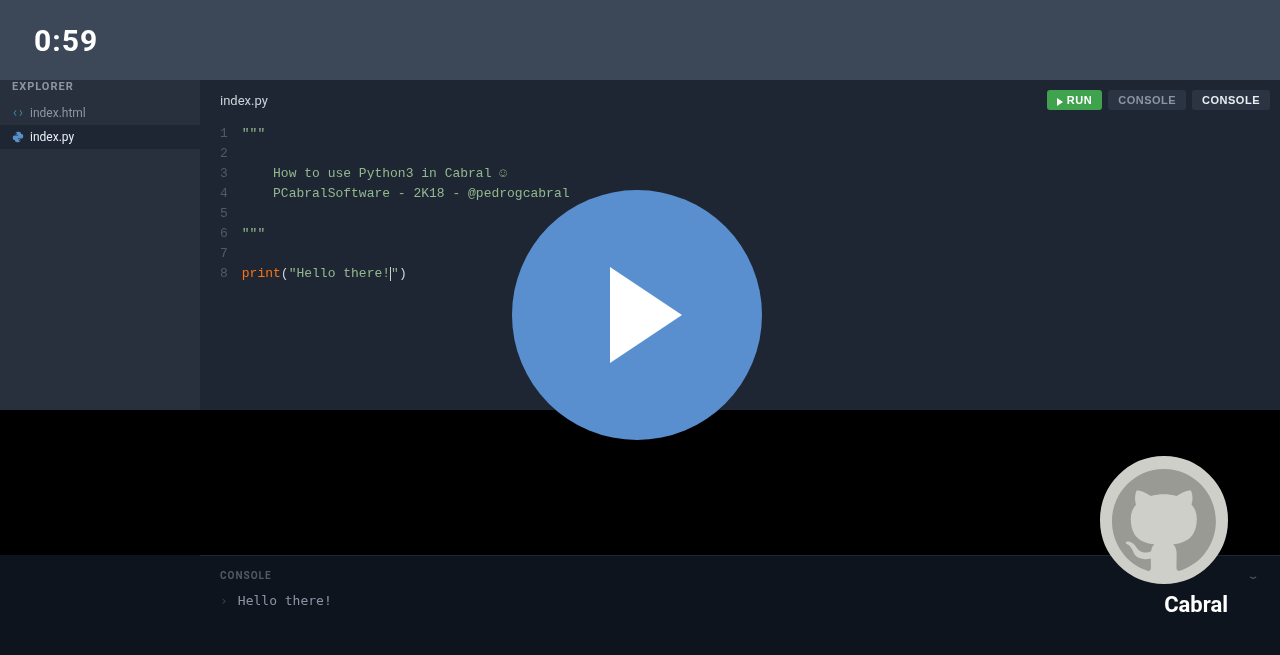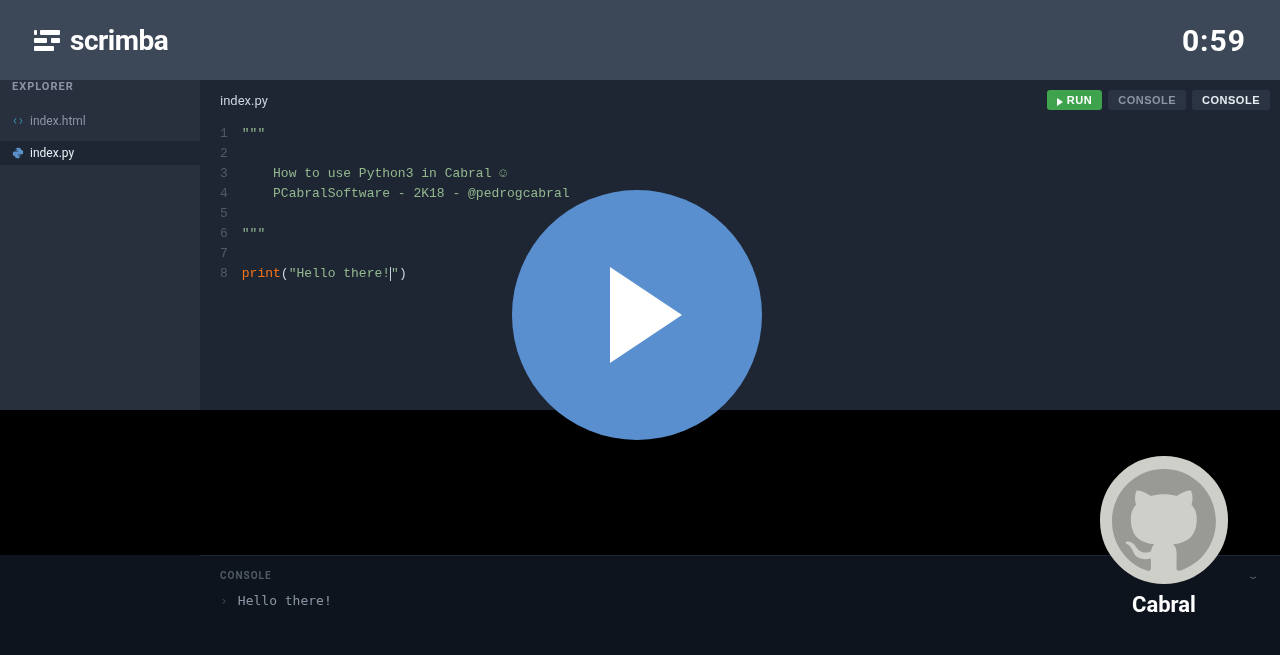--- a/index.html
+++ b/index.html
@@ -77,21 +77,20 @@
     font-size: 11px;
   }
   .file-item {
     display: flex;
     align-items: center;
     gap: 6px;
     padding: 5px 12px;
     font-size: 12px;
     color: #8b95a5;
     cursor: pointer;
-    margin-top: 8px;
   }
   .file-item.active {
     background: #1e2633;
     color: #e6edf3;
   }
   .file-icon {
     width: 12px;
     height: 12px;
     display: inline-flex;
     align-items: center;
@@ -254,21 +253,21 @@
   }
 
   
   .avatar-wrap {
     position: fixed;
     right: 52px;
     bottom: 38px;
     z-index: 60;
     display: flex;
     flex-direction: column;
-    align-items: center;
+    align-items: flex-end;
     gap: 8px;
   }
   .avatar {
     width: 128px;
     height: 128px;
     border-radius: 50%;
     border: 4px solid #cfcfc9;
     background: #cfcfc9;
     display: flex;
     align-items: center;
@@ -278,30 +277,20 @@
   .avatar-name {
     color: #fff;
     font-size: 22px;
     font-weight: 700;
   }
 </style>
 </head>
 <body>
 
 <div class="header">
-  <div class="brand">
-    <div class="brand-logo">
-      <span class="b1"></span>
-        <span class="b2"></span>
-        <span class="b3"></span>
-        <span class="b4"></span>
-        <span class="b5"></span>
-    </div>
-    <span>scrimba</span>
-  </div>
   <div class="timer">0:59</div>
 </div>
 
 <div class="main">
 
   <div class="sidebar">
     <div class="sidebar-heading">EXPLORER</div>
 
     <div class="file-item">
       <span class="file-icon html-icon">

